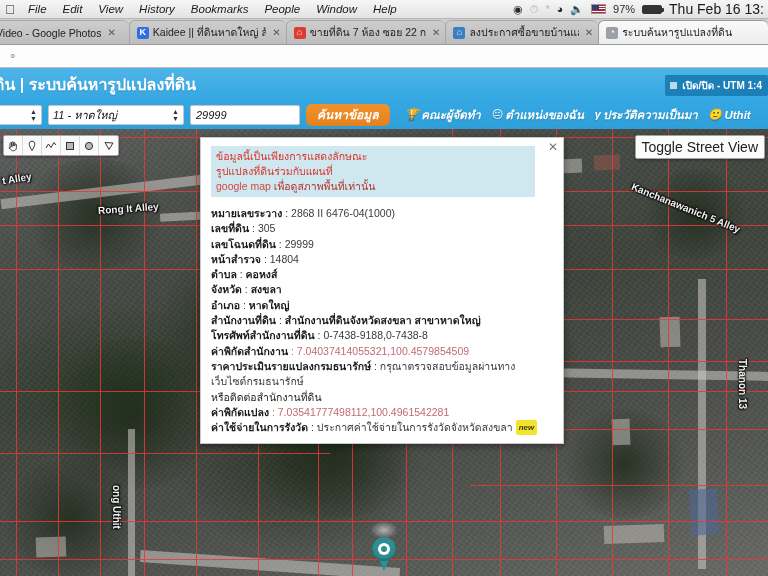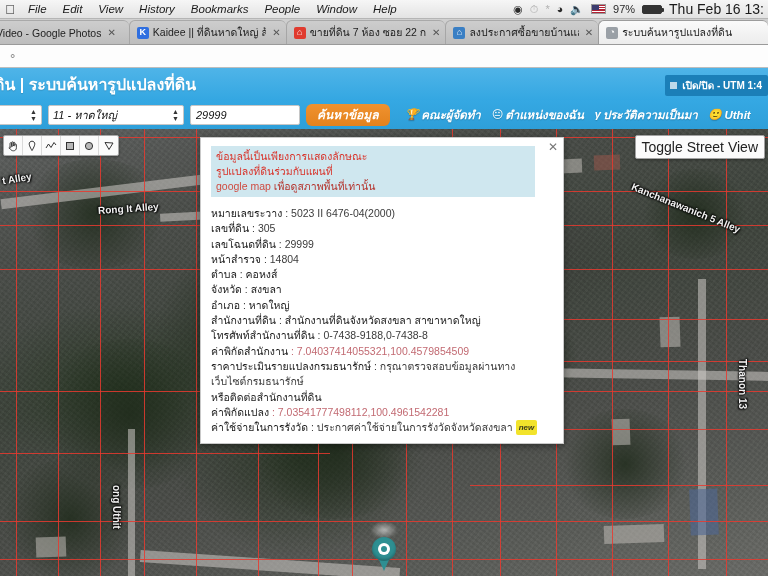--- a/index.html
+++ b/index.html
@@ -229,21 +229,21 @@
     line-height: 1;
   }
   .notice {
     background: #cfe7ef; color: #d8332a; font-size: 10.5px; line-height: 15px;
     padding: 3px 5px; margin: 0 18px 9px 0;
   }
   .notice .lnk { color: #cf4b40; }
   .notice .blk { color: #b4322b; }
   .rows { font-size: 10.5px; line-height: 15.3px; color: #222; }
   .row { white-space: nowrap; }
-  .row .lbl { font-weight: normal; color: #1a1a1a; }
+  .row .lbl { font-weight: bold; color: #1a1a1a; }
   .row .val { color: #3b3b3b; }
   .row .val.rose { color: #c26a72; }
   .row.wrap { white-space: normal; }
   .badge-new {
     display: inline-block; background: #f2e32b; color: #3a3a1a;
     font-size: 8px; font-style: italic; font-weight: bold;
     padding: 0 3px; border-radius: 2px; margin-left: 3px;
     position: relative; top: -1px;
   }
 </style>
@@ -457,21 +457,21 @@
   <div class="infobox">
     <div class="infobox-close">✕</div>
 
     <div class="notice">
       <div>ข้อมูลนี้เป็นเพียงการแสดงลักษณะ</div>
       <div>รูปแปลงที่ดินร่วมกับแผนที่</div>
       <div><span class="lnk">google map</span><span class="blk"> เพื่อดูสภาพพื้นที่เท่านั้น</span></div>
     </div>
 
     <div class="rows">
-      <div class="row"><span class="lbl">หมายเลขระวาง</span><span class="val"> : <span>5023 II 6476-04(2000)</span></span></div>
+      <div class="row"><span class="lbl">หมายเลขระวาง</span><span class="val"> : <span>2868 II 6476-04(1000)</span></span></div>
       <div class="row"><span class="lbl">เลขที่ดิน</span><span class="val"> : <span>305</span></span></div>
       <div class="row"><span class="lbl">เลขโฉนดที่ดิน</span><span class="val"> : <span>29999</span></span></div>
       <div class="row"><span class="lbl">หน้าสำรวจ</span><span class="val"> : <span>14804</span></span></div>
       <div class="row"><span class="lbl">ตำบล</span><span class="val"> : <span class="lbl">คอหงส์</span></span></div>
       <div class="row"><span class="lbl">จังหวัด</span><span class="val"> : <span class="lbl">สงขลา</span></span></div>
       <div class="row"><span class="lbl">อำเภอ</span><span class="val"> : <span class="lbl">หาดใหญ่</span></span></div>
       <div class="row"><span class="lbl">สำนักงานที่ดิน</span><span class="val"> : <span class="lbl">สำนักงานที่ดินจังหวัดสงขลา สาขาหาดใหญ่</span></span></div>
       <div class="row"><span class="lbl">โทรศัพท์สำนักงานที่ดิน</span><span class="val"> : <span>0-7438-9188,0-7438-8</span></span></div>
       <div class="row"><span class="lbl">ค่าพิกัดสำนักงาน</span><span class="val rose"> : <span>7.04037414055321,100.4579854509</span></span></div>
 

